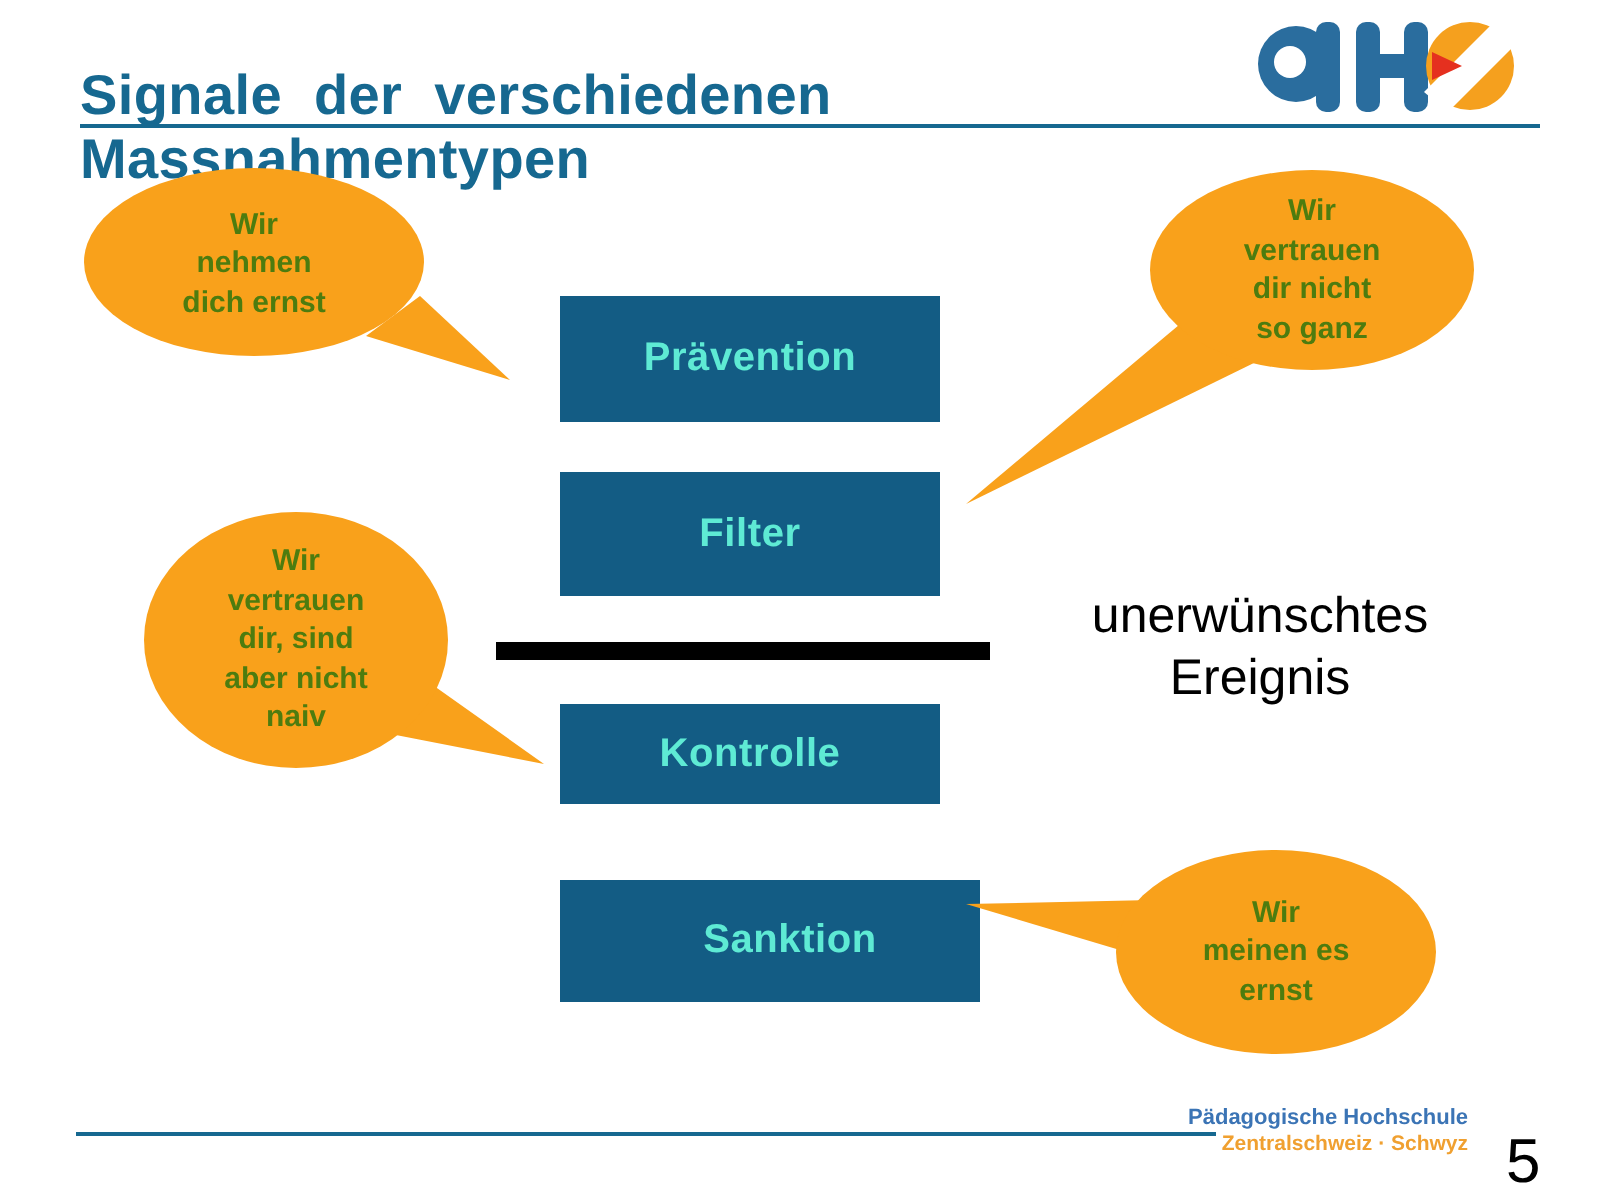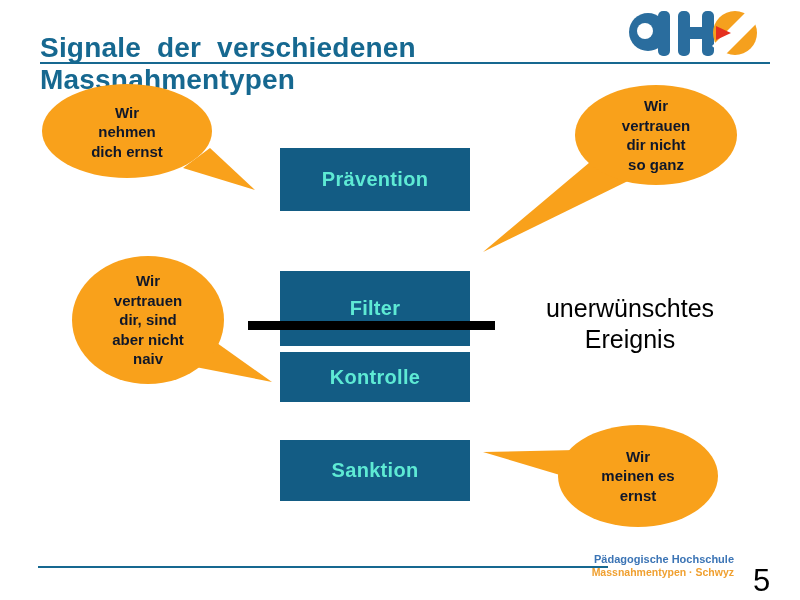--- a/index.html
+++ b/index.html
@@ -30,36 +30,36 @@
   }
   .logo{left:628px;top:6px;width:130px;height:55px;}
   .measure-box{
     left:280px;width:190px;
     background:var(--box-blue);
     color:#5eead4;font-size:20px;font-weight:bold;
     display:flex;align-items:center;justify-content:center;
     letter-spacing:0.3px;
   }
   .box-praevention{top:148px;height:63px;}
-  .box-filter{top:236px;height:75px;margin-top:35px;}
+  .box-filter{top:236px;height:62px;}
   .box-kontrolle{top:352px;height:50px;}
-  .box-sanktion{top:440px;height:61px;}
+  .box-sanktion{top:440px;height:61px;padding-left:20px;}
   .separator-line{
     left:248px;top:321px;width:247px;height:9px;background:#000000;
   }
   .event-label{
     left:505px;top:293px;width:250px;
     font-size:25px;font-weight:normal;color:#000000;
     text-align:center;line-height:1.25;white-space:pre-line;
   }
   .bubble{position:absolute;}
   .bubble svg{position:absolute;left:0;top:0;}
   .bubble-text{
     position:absolute;display:flex;align-items:center;justify-content:center;
-    font-size:15px;font-weight:bold;color:#0f172a;text-align:center;
+    font-size:15px;font-weight:bold;color:#4d7c0f;text-align:center;
     line-height:1.3;white-space:pre-line;
   }
   .bubble-1{left:38px;top:80px;width:225px;height:118px;}
   .bubble-1 .bubble-text{left:19px;top:6px;width:140px;height:92px;}
   .bubble-2{left:478px;top:82px;width:265px;height:175px;}
   .bubble-2 .bubble-text{left:108px;top:3px;width:140px;height:100px;}
   .bubble-3{left:68px;top:252px;width:215px;height:138px;}
   .bubble-3 .bubble-text{left:10px;top:8px;width:140px;height:120px;}
   .bubble-4{left:478px;top:422px;width:250px;height:110px;}
   .bubble-4 .bubble-text{left:90px;top:4px;width:140px;height:100px;}
@@ -148,15 +148,15 @@
     <ellipse cx="160" cy="54" rx="80" ry="51" style="fill:var(--bubble-orange)"></ellipse>
   </svg>
   <div class="bubble-text">Wir
 meinen es
 ernst</div>
 </div>
 
 <div class="abs footer-line"></div>
 <div class="abs footer-text">
   <div class="footer-line1">Pädagogische Hochschule</div>
-  <div class="footer-line2">Massnahmentypen · Schwyz</div>
+  <div class="footer-line2">Zentralschweiz · Schwyz</div>
 </div>
 <div class="abs page-number">5</div>
 
 </body></html>

